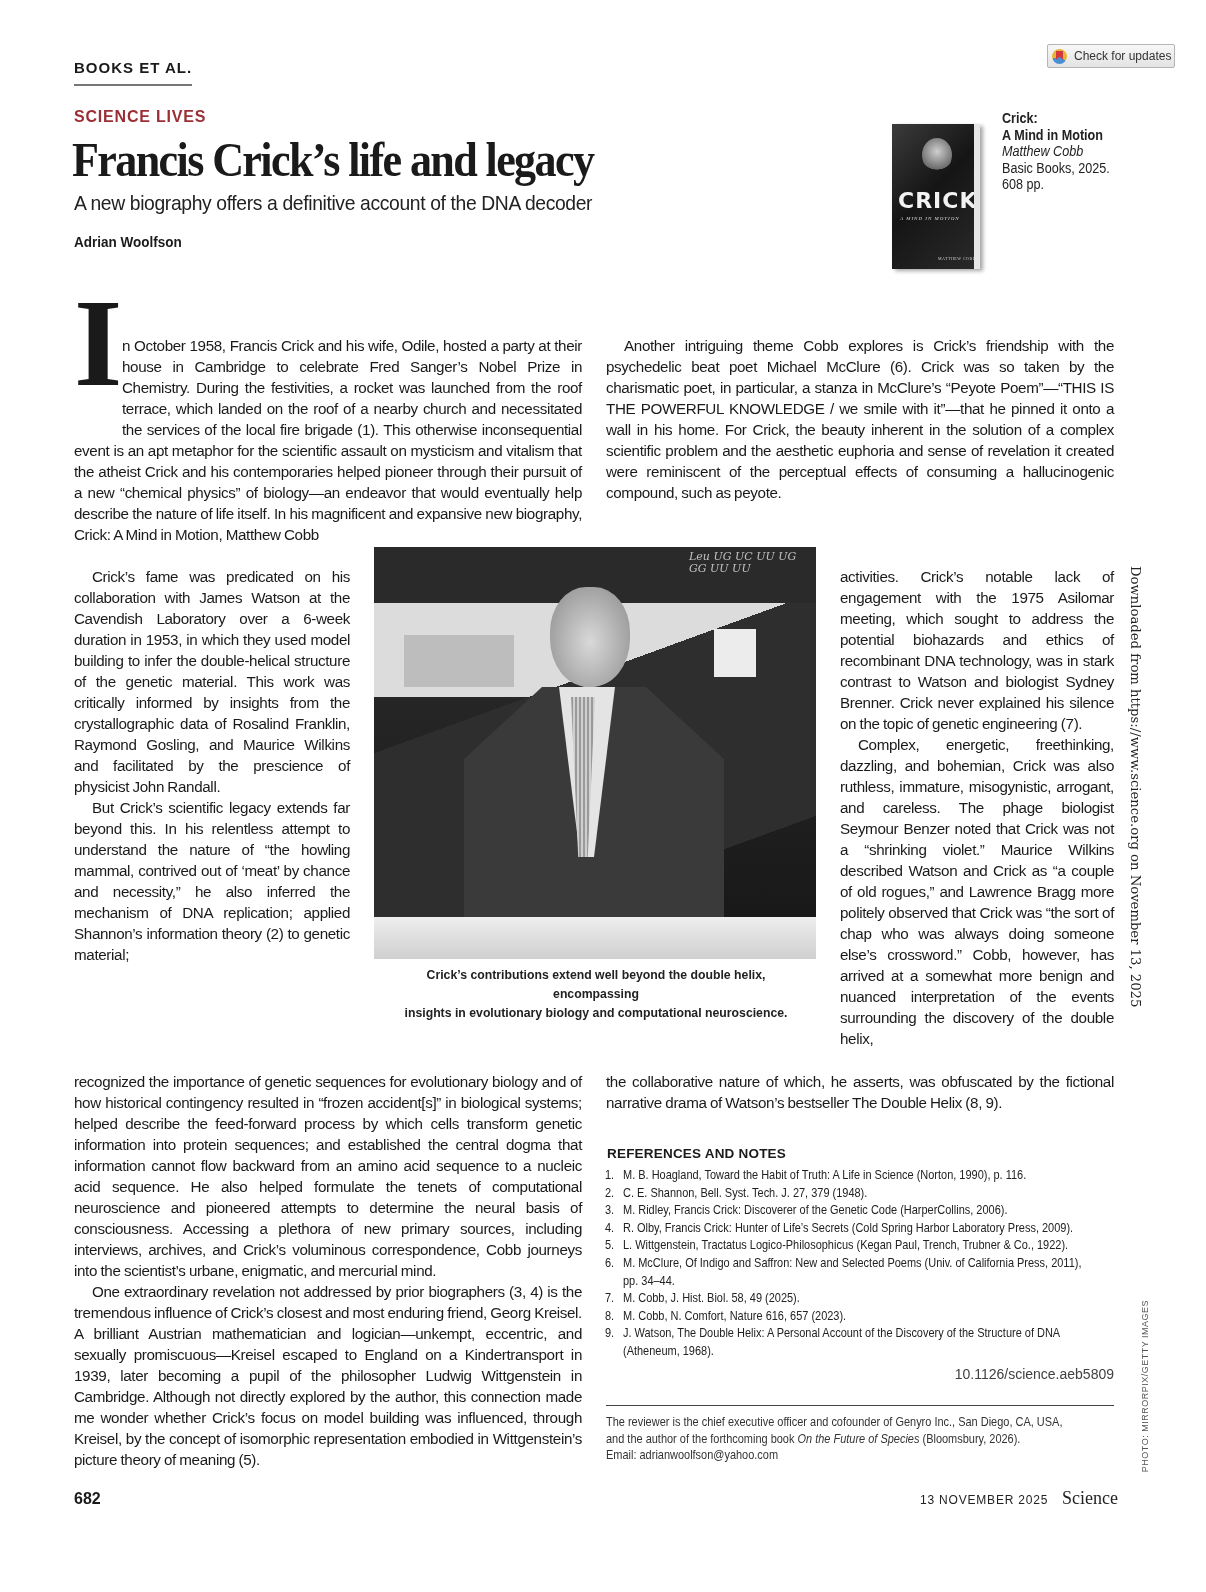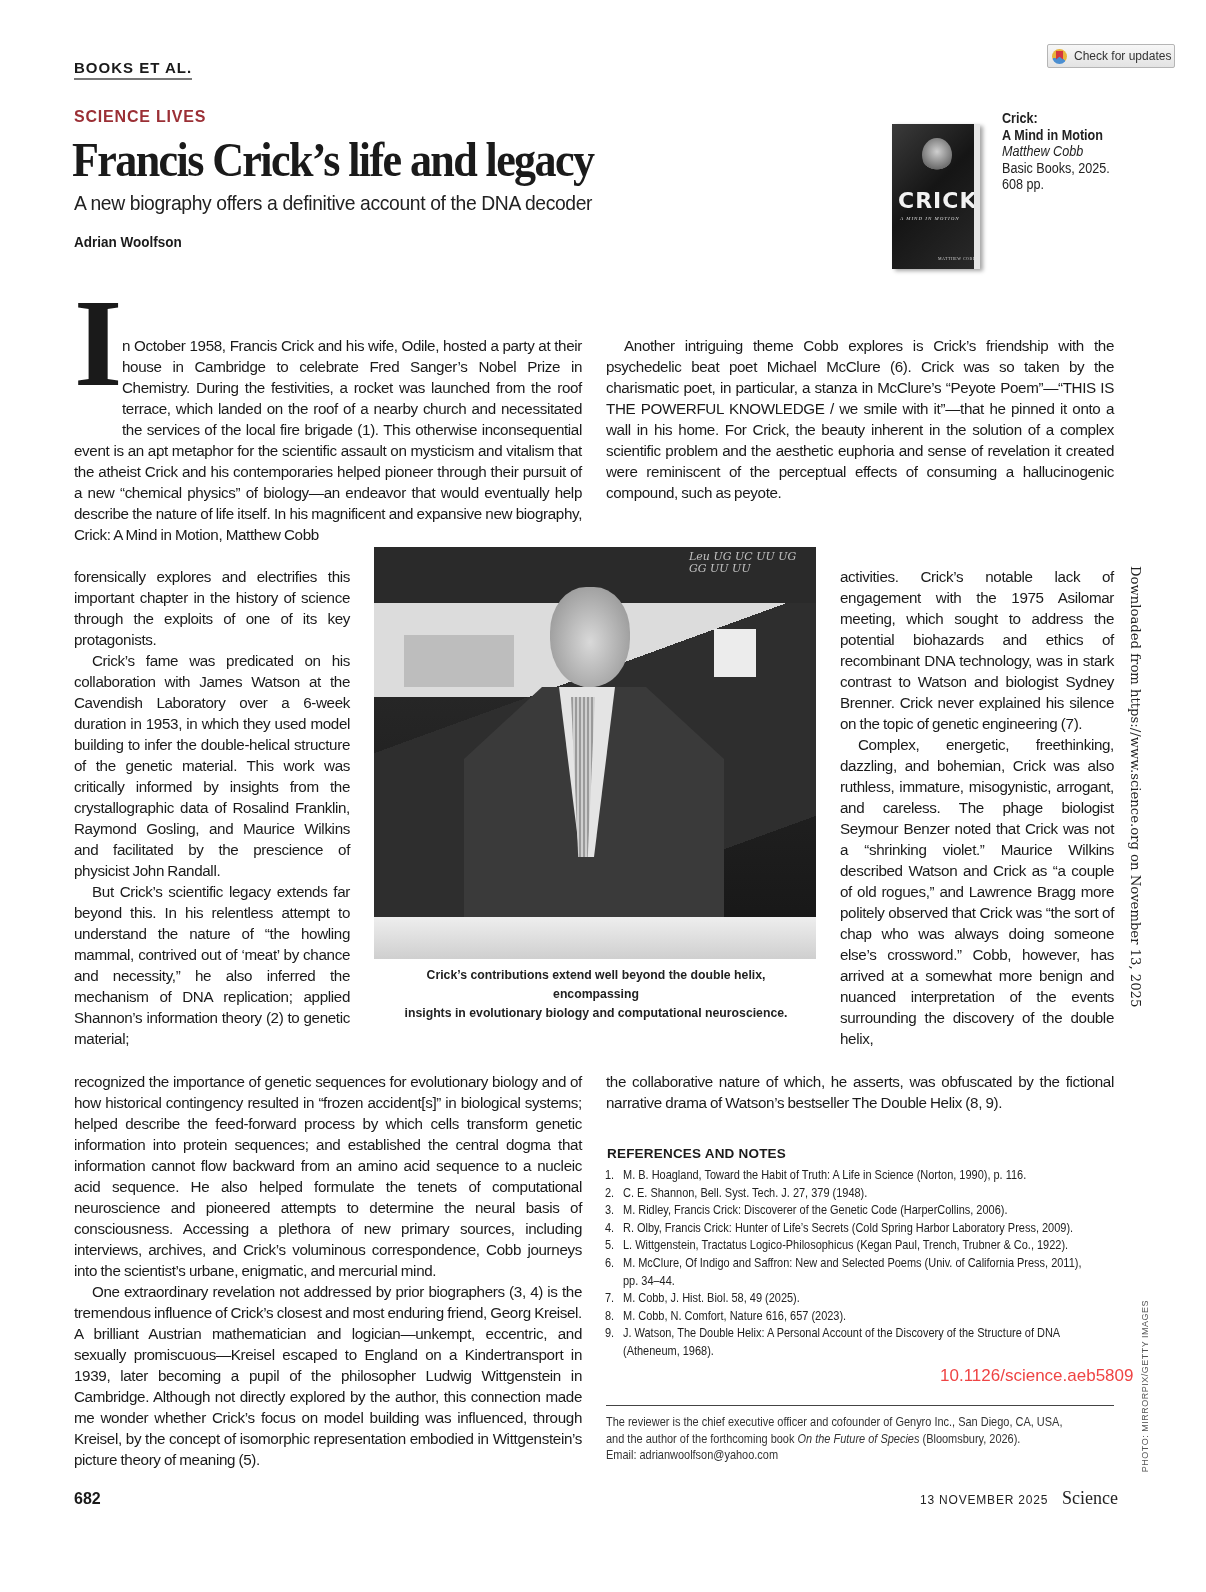--- a/index.html
+++ b/index.html
@@ -1,20 +1,20 @@
 <!DOCTYPE html>
 <html><head>
 <meta charset="utf-8">
 <style>
   html, body { margin: 0; padding: 0; background: #ffffff; }
   body { width: 1206px; height: 1592px; position: relative; overflow: hidden; color: #1a1a1a; }
   .abs { position: absolute; }
   .sans { font-family: "Liberation Sans", "DejaVu Sans", sans-serif; }
 
-  #section-header { left: 74px; top: 59px; font-size: 15px; font-weight: 700; letter-spacing: 1px; border-bottom: 2px solid #777; padding-bottom: 2px; }
+  #section-header { left: 74px; top: 59px; font-size: 15px; font-weight: 700; letter-spacing: 1px; border-bottom: 2px solid #777; padding-bottom: 8px; }
   #check-updates { left: 1047px; top: 44px; width: 128px; height: 24px; border: 1px solid #b5b5b5; background: linear-gradient(#f7f7f7, #e3e3e3); border-radius: 2px; display: flex; align-items: center; font-size: 12px; color: #333; box-sizing: border-box; padding-left: 4px; }
   #check-updates .badge { width: 15px; height: 15px; border-radius: 50%; background: conic-gradient(#e9b43b 0 35%, #4c8fd1 35% 70%, #e9b43b 70%); position: relative; margin-right: 7px; }
   #check-updates .badge::after { content: ""; position: absolute; left: 4px; top: 2px; width: 7px; height: 9px; background: #d4373c; clip-path: polygon(0 0,100% 0,100% 100%,50% 70%,0 100%); }
 
   #kicker { left: 74px; top: 108px; font-size: 16px; font-weight: 700; color: #9b2f35; letter-spacing: 0.8px; }
   #headline { left: 72px; top: 130px; font-family: "Liberation Serif", "DejaVu Serif", serif; font-weight: 700; font-size: 49px; letter-spacing: -1.8px; line-height: 60px; transform: scaleX(0.9); transform-origin: left; white-space: nowrap; }
   #dek { left: 74px; top: 191px; font-size: 21px; font-weight: 300; color: #222; letter-spacing: -0.4px; transform: scaleX(0.92); transform-origin: left; white-space: nowrap; }
   #byline { left: 74px; top: 233px; font-size: 15px; font-weight: 700; transform: scaleX(0.9); transform-origin: left; white-space: nowrap; }
 
   #book-cover { left: 892px; top: 124px; width: 88px; height: 145px; background: linear-gradient(135deg, #3b3b3b 0%, #151515 45%, #2a2a2a 100%); box-shadow: 3px 2px 4px rgba(0,0,0,0.35); overflow: hidden; }
@@ -49,21 +49,21 @@
   #photo .box { position: absolute; left: 340px; top: 82px; width: 42px; height: 48px; background: #ececec; }
   #photo .binders { position: absolute; left: 30px; top: 88px; width: 110px; height: 52px; background: #bdbdbd; }
 
   #caption { left: 372px; top: 965px; width: 448px; text-align: center; font-size: 13.2px; font-weight: 700; line-height: 19px; color: #222; transform: scaleX(0.93); transform-origin: center; }
 
   #refs-title { left: 607px; top: 1146px; font-size: 13.5px; font-weight: 700; letter-spacing: 0.2px; }
   #refs { left: 605px; top: 1167px; width: 530px; font-size: 12.2px; line-height: 17.6px; color: #222; margin: 0; padding: 0; list-style: none; transform: scaleX(0.9); transform-origin: left; }
   #refs li { display: flex; white-space: nowrap; }
   #refs li .n { width: 20px; flex: none; }
   #refs li .t { white-space: normal; width: 570px; }
-  #doi { left: 940px; top: 1366px; width: 174px; text-align: right; font-size: 17px; color: #ef4444; }
+  #doi { left: 940px; top: 1366px; width: 174px; text-align: right; font-size: 14px; color: #404040; }
   #rule { left: 606px; top: 1405px; width: 508px; height: 1px; background: #444; }
   #bio { left: 606px; top: 1414px; width: 560px; font-size: 12.2px; line-height: 16.6px; color: #333; transform: scaleX(0.9); transform-origin: left; }
 
   #page-num { left: 74px; top: 1490px; font-size: 16px; font-weight: 700; }
   #footer-date { left: 920px; top: 1493px; font-size: 12px; letter-spacing: 0.8px; color: #222; }
   #footer-journal { left: 1062px; top: 1488px; font-family: "Liberation Serif", serif; font-size: 18px; color: #222; }
 
   #download-note { left: 1128px; top: 566px; font-family: "DejaVu Serif", serif; font-size: 13.2px; color: #222; writing-mode: vertical-rl; white-space: nowrap; }
   #photo-credit { left: 1140px; top: 1300px; font-size: 9px; color: #555; letter-spacing: 0.5px; writing-mode: vertical-rl; transform: rotate(180deg); white-space: nowrap; }
   .it { font-style: italic; }
@@ -100,21 +100,20 @@
 
 <div class="abs" id="dropcap">I</div>
 
 <div class="block body-text" style="left:74px; top:291px; width:508px;">
   <p class="noind" style="padding-left:48px; text-indent:0; height:0;"></p>
   <div style="float:left; width:48px; height:105px;"></div>
   <p class="noind">n October 1958, Francis Crick and his wife, Odile, hosted a party at their house in Cambridge to celebrate Fred Sanger’s Nobel Prize in Chemistry. During the festivities, a rocket was launched from the roof terrace, which landed on the roof of a nearby church and necessitated the services of the local fire brigade (1). This otherwise inconsequential event is an apt metaphor for the scientific assault on mysticism and vitalism that the atheist Crick and his contemporaries helped pioneer through their pursuit of a new “chemical physics” of biology—an endeavor that would eventually help describe the nature of life itself. In his magnificent and expansive new biography, Crick: A Mind in Motion, Matthew Cobb</p>
 </div>
 
 <div class="block body-text" style="left:74px; top:522px; width:276px;">
-  <p class="noind">forensically explores and electrifies this important chapter in the history of science through the exploits of one of its key protagonists.</p>
   <p>Crick’s fame was predicated on his collaboration with James Watson at the Cavendish Laboratory over a 6-week duration in 1953, in which they used model building to infer the double-helical structure of the genetic material. This work was critically informed by insights from the crystallographic data of Rosalind Franklin, Raymond Gosling, and Maurice Wilkins and facilitated by the prescience of physicist John Randall.</p>
   <p>But Crick’s scientific legacy extends far beyond this. In his relentless attempt to understand the nature of “the howling mammal, contrived out of ‘meat’ by chance and necessity,” he also inferred the mechanism of DNA replication; applied Shannon’s information theory (2) to genetic material;</p>
 </div>
 
 <div class="block body-text" style="left:74px; top:1027px; width:508px;">
   <p class="noind">recognized the importance of genetic sequences for evolutionary biology and of how historical contingency resulted in “frozen accident[s]” in biological systems; helped describe the feed-forward process by which cells transform genetic information into protein sequences; and established the central dogma that information cannot flow backward from an amino acid sequence to a nucleic acid sequence. He also helped formulate the tenets of computational neuroscience and pioneered attempts to determine the neural basis of consciousness. Accessing a plethora of new primary sources, including interviews, archives, and Crick’s voluminous correspondence, Cobb journeys into the scientist’s urbane, enigmatic, and mercurial mind.</p>
   <p>One extraordinary revelation not addressed by prior biographers (3, 4) is the tremendous influence of Crick’s closest and most enduring friend, Georg Kreisel. A brilliant Austrian mathematician and logician—unkempt, eccentric, and sexually promiscuous—Kreisel escaped to England on a Kindertransport in 1939, later becoming a pupil of the philosopher Ludwig Wittgenstein in Cambridge. Although not directly explored by the author, this connection made me wonder whether Crick’s focus on model building was influenced, through Kreisel, by the concept of isomorphic representation embodied in Wittgenstein’s picture theory of meaning (5).</p>
 </div>
 
 <div class="block body-text" style="left:606px; top:291px; width:508px;">

